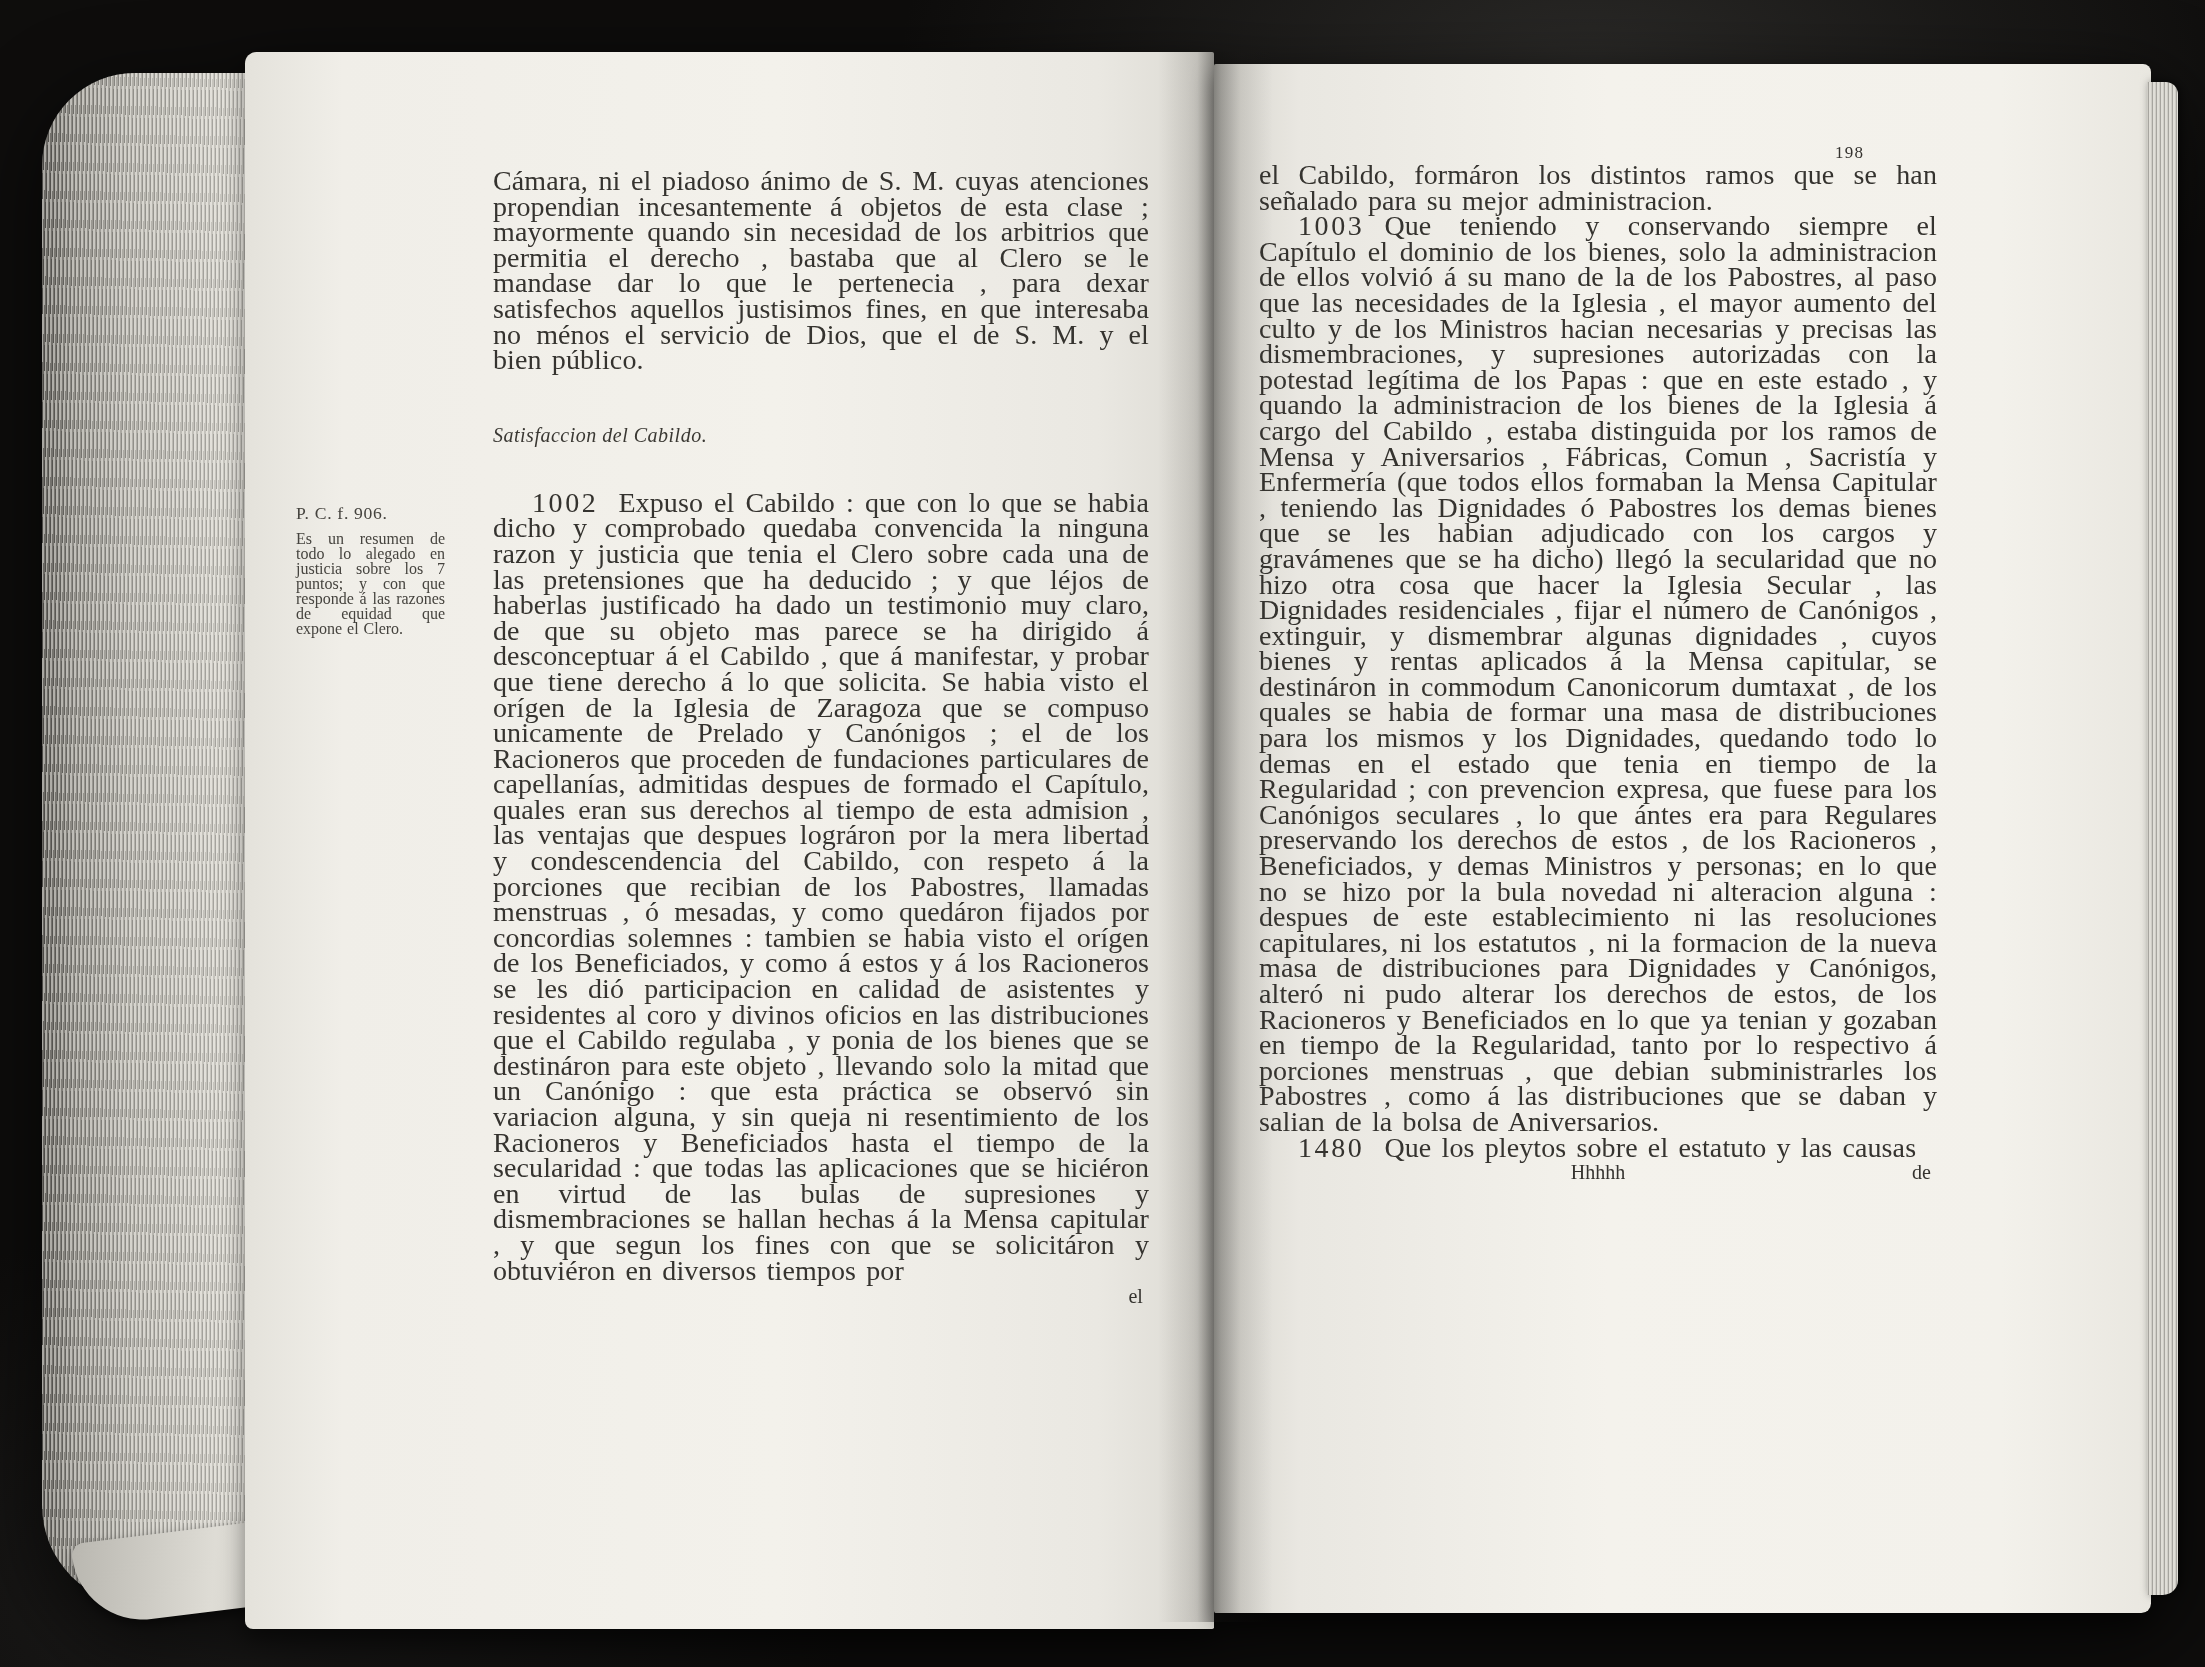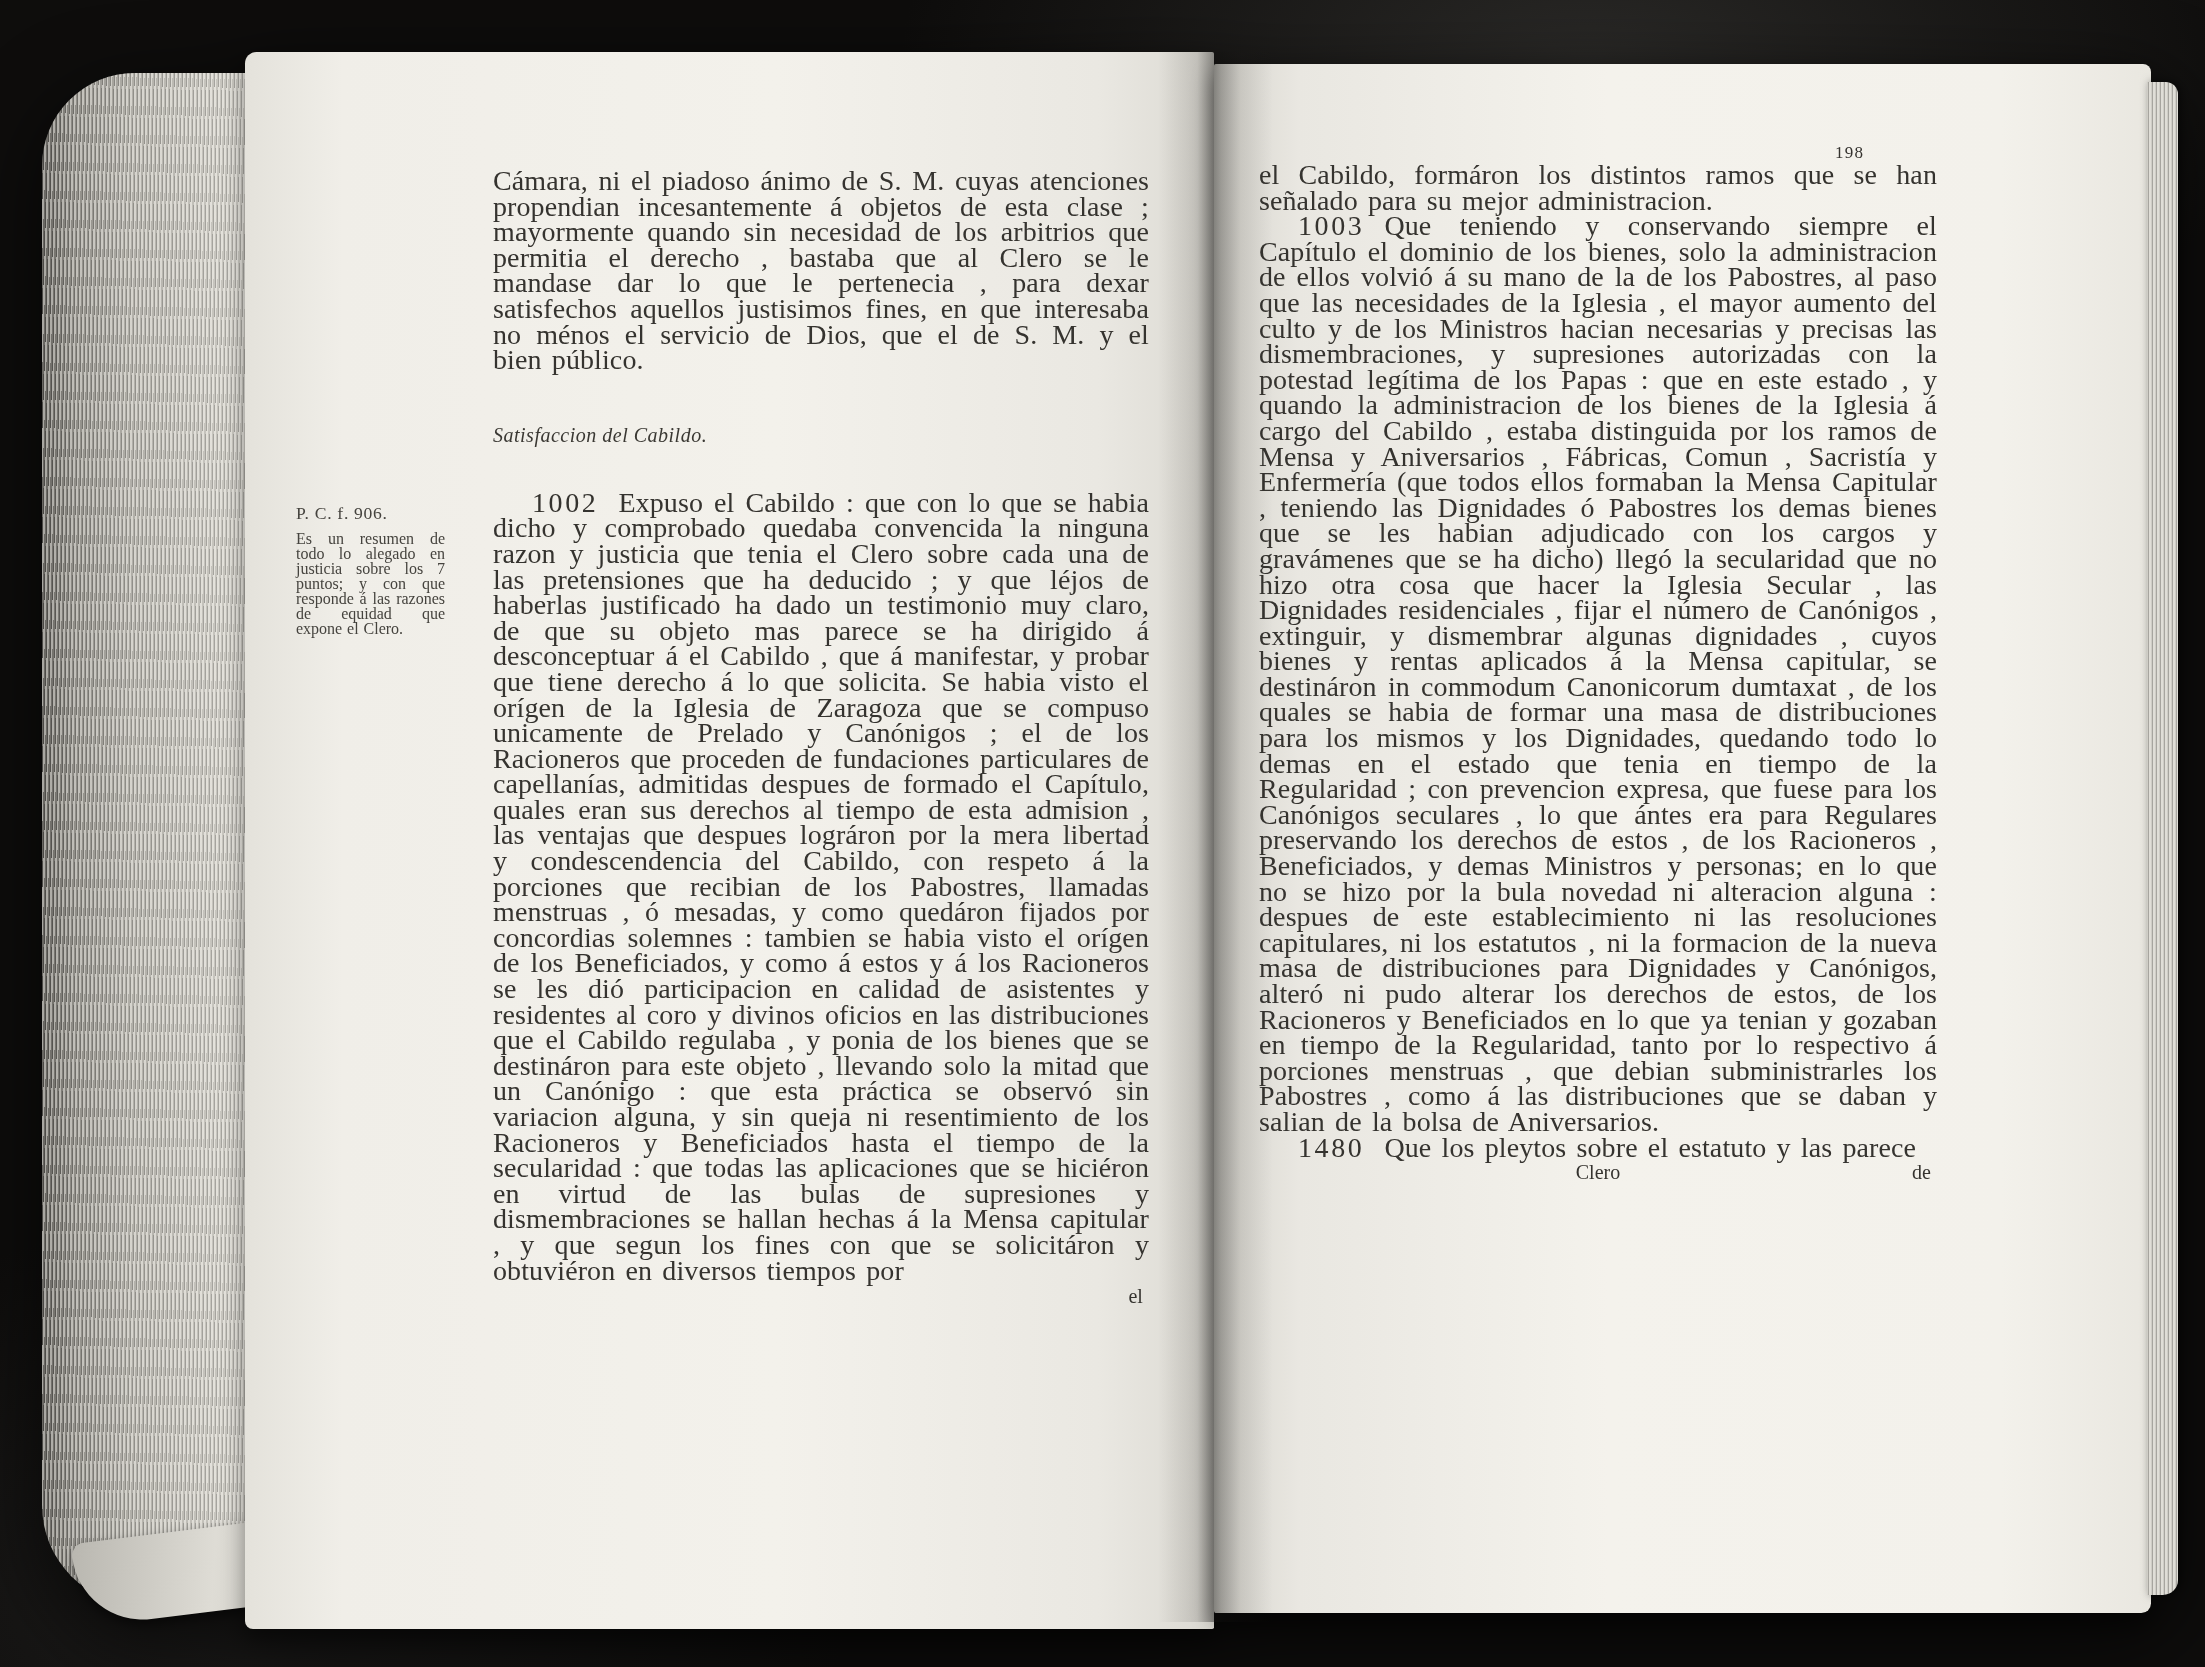--- a/index.html
+++ b/index.html
@@ -199,23 +199,23 @@
         <p class="body-par"><span class="par-num">1002</span><span>Expuso el Cabildo : que con lo que se habia dicho y comprobado quedaba convencida la ninguna razon y justicia que tenia el Clero sobre cada una de las pretensiones que ha deducido ; y que léjos de haberlas justificado ha dado un testimonio muy claro, de que su objeto mas parece se ha dirigido á desconceptuar á el Cabildo , que á manifestar, y probar que tiene derecho á lo que solicita. Se habia visto el orígen de la Iglesia de Zaragoza que se compuso unicamente de Prelado y Canónigos ; el de los Racioneros que proceden de fundaciones particulares de capellanías, admitidas despues de formado el Capítulo, quales eran sus derechos al tiempo de esta admision , las ventajas que despues lográron por la mera libertad y condescendencia del Cabildo, con respeto á la porciones que recibian de los Pabostres, llamadas menstruas , ó mesadas, y como quedáron fijados por concordias solemnes : tambien se habia visto el orígen de los Beneficiados, y como á estos y á los Racioneros se les dió participacion en calidad de asistentes y residentes al coro y divinos oficios en las distribuciones que el Cabildo regulaba , y ponia de los bienes que se destináron para este objeto , llevando solo la mitad que un Canónigo : que esta práctica se observó sin variacion alguna, y sin queja ni resentimiento de los Racioneros y Beneficiados hasta el tiempo de la secularidad : que todas las aplicaciones que se hiciéron en virtud de las bulas de supresiones y dismembraciones se hallan hechas á la Mensa capitular , y que segun los fines con que se solicitáron y obtuviéron en diversos tiempos por</span></p>
         <div class="catchword">el</div>
       </div>
     </div>
 
     <div class="page page-right">
       <div class="page-number">198</div>
       <div class="text-col right-col">
         <p class="body-par no-indent">el Cabildo, formáron los distintos ramos que se han señalado para su mejor administracion.</p>
         <p class="body-par"><span class="par-num">1003</span><span>Que teniendo y conservando siempre el Capítulo el dominio de los bienes, solo la administracion de ellos volvió á su mano de la de los Pabostres, al paso que las necesidades de la Iglesia , el mayor aumento del culto y de los Ministros hacian necesarias y precisas las dismembraciones, y supresiones autorizadas con la potestad legítima de los Papas : que en este estado , y quando la administracion de los bienes de la Iglesia á cargo del Cabildo , estaba distinguida por los ramos de Mensa y Aniversarios , Fábricas, Comun , Sacristía y Enfermería (que todos ellos formaban la Mensa Capitular , teniendo las Dignidades ó Pabostres los demas bienes que se les habian adjudicado con los cargos y gravámenes que se ha dicho) llegó la secularidad que no hizo otra cosa que hacer la Iglesia Secular , las Dignidades residenciales , fijar el número de Canónigos , extinguir, y dismembrar algunas dignidades , cuyos bienes y rentas aplicados á la Mensa capitular, se destináron </span><span class="latin">in commodum Canonicorum dumtaxat</span><span> , de los quales se habia de formar una masa de distribuciones para los mismos y los Dignidades, quedando todo lo demas en el estado que tenia en tiempo de la Regularidad ; con prevencion expresa, que fuese para los Canónigos seculares , lo que ántes era para Regulares preservando los derechos de estos , de los Racioneros , Beneficiados, y demas Ministros y personas; en lo que no se hizo por la bula novedad ni alteracion alguna : despues de este establecimiento ni las resoluciones capitulares, ni los estatutos , ni la formacion de la nueva masa de distribuciones para Dignidades y Canónigos, alteró ni pudo alterar los derechos de estos, de los Racioneros y Beneficiados en lo que ya tenian y gozaban en tiempo de la Regularidad, tanto por lo respectivo á porciones menstruas , que debian subministrarles los Pabostres , como á las distribuciones que se daban y salian de la bolsa de Aniversarios.</span></p>
-        <p class="body-par"><span class="par-num">1480</span><span>Que los pleytos sobre el estatuto y las parece</span></p>
+        <p class="body-par"><span class="par-num">1480</span><span>Que los pleytos sobre el estatuto y las causas</span></p>
         <div class="signature-line">
-          <span class="signature">Clero</span>
+          <span class="signature">Hhhhh</span>
           <span class="catchword-abs">de</span>
         </div>
       </div>
     </div>
 
     <div class="gutter"></div>
     <div class="stack-right"></div>
 
   </div>
 </div>

